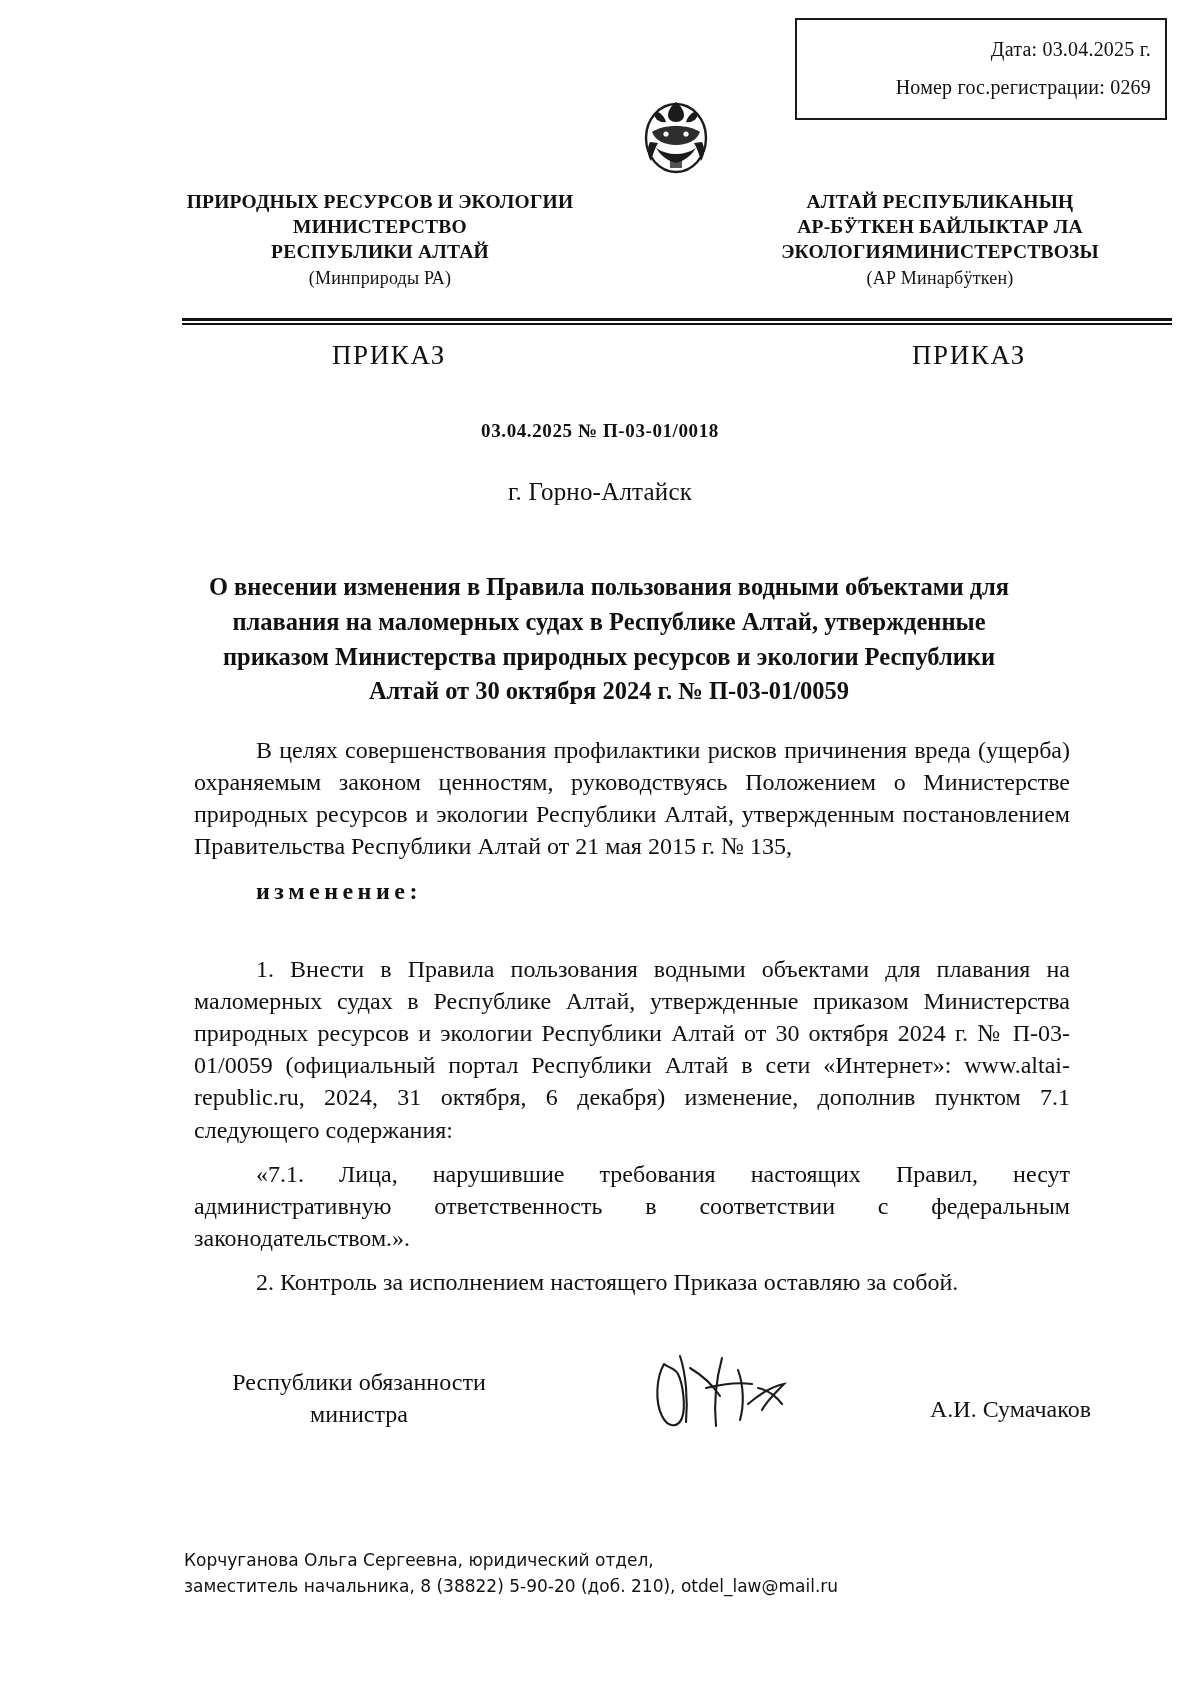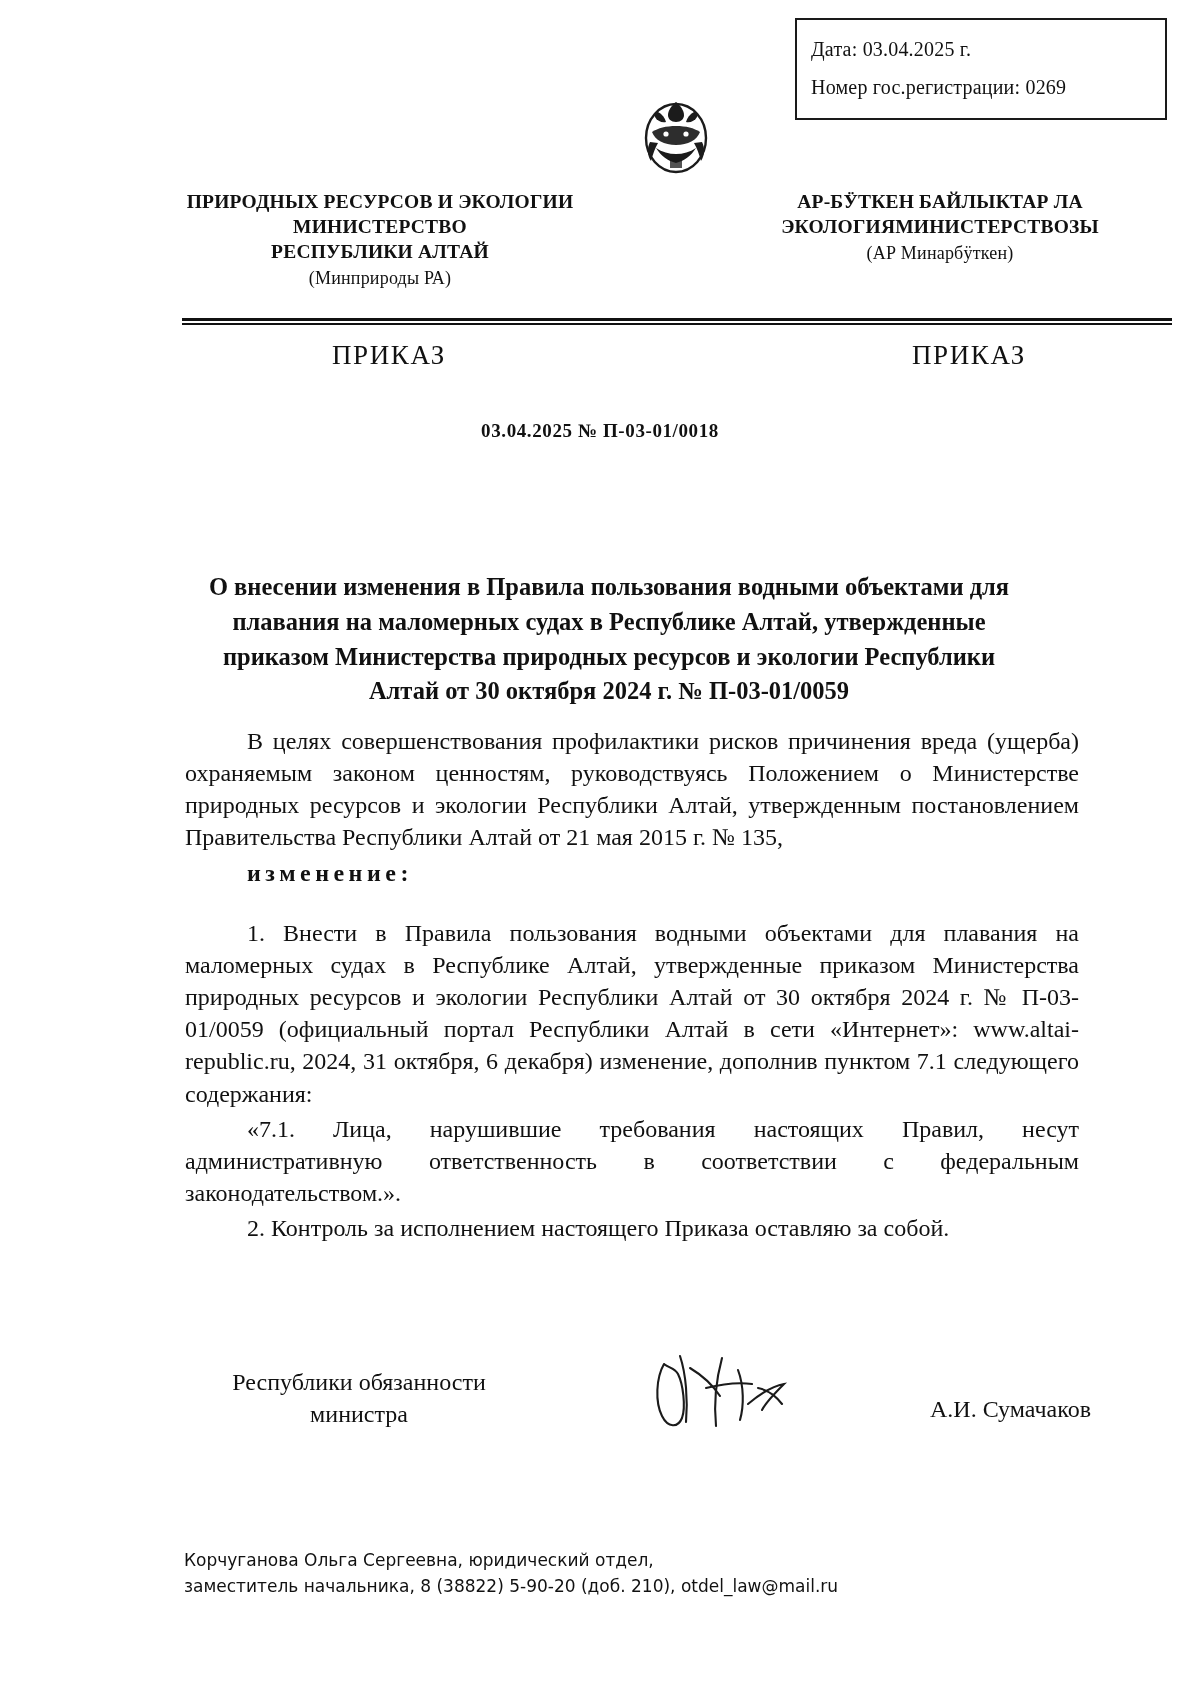--- a/index.html
+++ b/index.html
@@ -19,20 +19,21 @@
 
   
   .reg-stamp {
     position: absolute;
     left: 795px;
     top: 18px;
     width: 372px;
     border: 2px solid #1a1a1a;
     padding: 10px 14px 12px 14px;
     box-sizing: border-box;
+    text-align: right;
   }
   .reg-line {
     font-size: 20px;
     line-height: 1.9;
     letter-spacing: 0.2px;
     white-space: nowrap;
   }
   .reg-line .lbl { }
   .reg-line .val { }
 
@@ -138,21 +139,21 @@
   .body-block {
     position: absolute;
     left: 182px;
     top: 722px;
     width: 900px;
     font-size: 24px;
     line-height: 1.34;
     text-align: justify;
   }
   .body-block p {
-    margin: 3px;
+    margin: 12px;
   }
   .ind {
     text-indent: 62px;
   }
   .order-word {
     margin-top: 2px;
     text-indent: 62px;
     font-weight: bold;
     letter-spacing: 4.5px;
   }
@@ -232,34 +233,36 @@
   </div>
 
   <div class="ministry left">
     <div>ПРИРОДНЫХ РЕСУРСОВ И ЭКОЛОГИИ</div>
     <div>МИНИСТЕРСТВО</div>
     <div>РЕСПУБЛИКИ АЛТАЙ</div>
     <div class="sub">(Минприроды РА)</div>
   </div>
 
   <div class="ministry right">
+    <div>АЛТАЙ РЕСПУБЛИКАНЫҢ</div>
     <div>АР-БӰТКЕН БАЙЛЫКТАР ЛА</div>
     <div>ЭКОЛОГИЯМИНИСТЕРСТВОЗЫ</div>
     <div class="sub">(АР Минарбӱткен)</div>
   </div>
 
   <div class="double-rule">
     <div class="thick"></div>
     <div class="thin"></div>
   </div>
 
   <div class="doctype ru">ПРИКАЗ</div>
   <div class="doctype alt">ПРИКАЗ</div>
 
   <div class="docnum">03.04.2025 № П-03-01/0018</div>
+  <div class="city">г. Горно-Алтайск</div>
 
   <div class="title">О внесении изменения в Правила пользования водными объектами для плавания на маломерных судах в Республике Алтай, утвержденные приказом Министерства природных ресурсов и экологии Республики Алтай от 30 октября 2024 г. № П-03-01/0059</div>
 
   <div class="body-block">
     <p class="ind">В целях совершенствования профилактики рисков причинения вреда (ущерба) охраняемым законом ценностям, руководствуясь Положением о Министерстве природных ресурсов и экологии Республики Алтай, утвержденным постановлением Правительства Республики Алтай от 21 мая 2015 г. № 135,</p>
     <p class="order-word">изменение:</p>
     <div class="gap"></div>
     <p class="ind">1. Внести в Правила пользования водными объектами для плавания на маломерных судах в Республике Алтай, утвержденные приказом Министерства природных ресурсов и экологии Республики Алтай от 30 октября 2024 г. № П-03-01/0059 (официальный портал Республики Алтай в сети «Интернет»: www.altai-republic.ru, 2024, 31 октября, 6 декабря) изменение, дополнив пунктом 7.1 следующего содержания:</p>
     <p class="ind">«7.1. Лица, нарушившие требования настоящих Правил, несут административную ответственность в соответствии с федеральным законодательством.».</p>
     <p class="ind">2. Контроль за исполнением настоящего Приказа оставляю за собой.</p>

